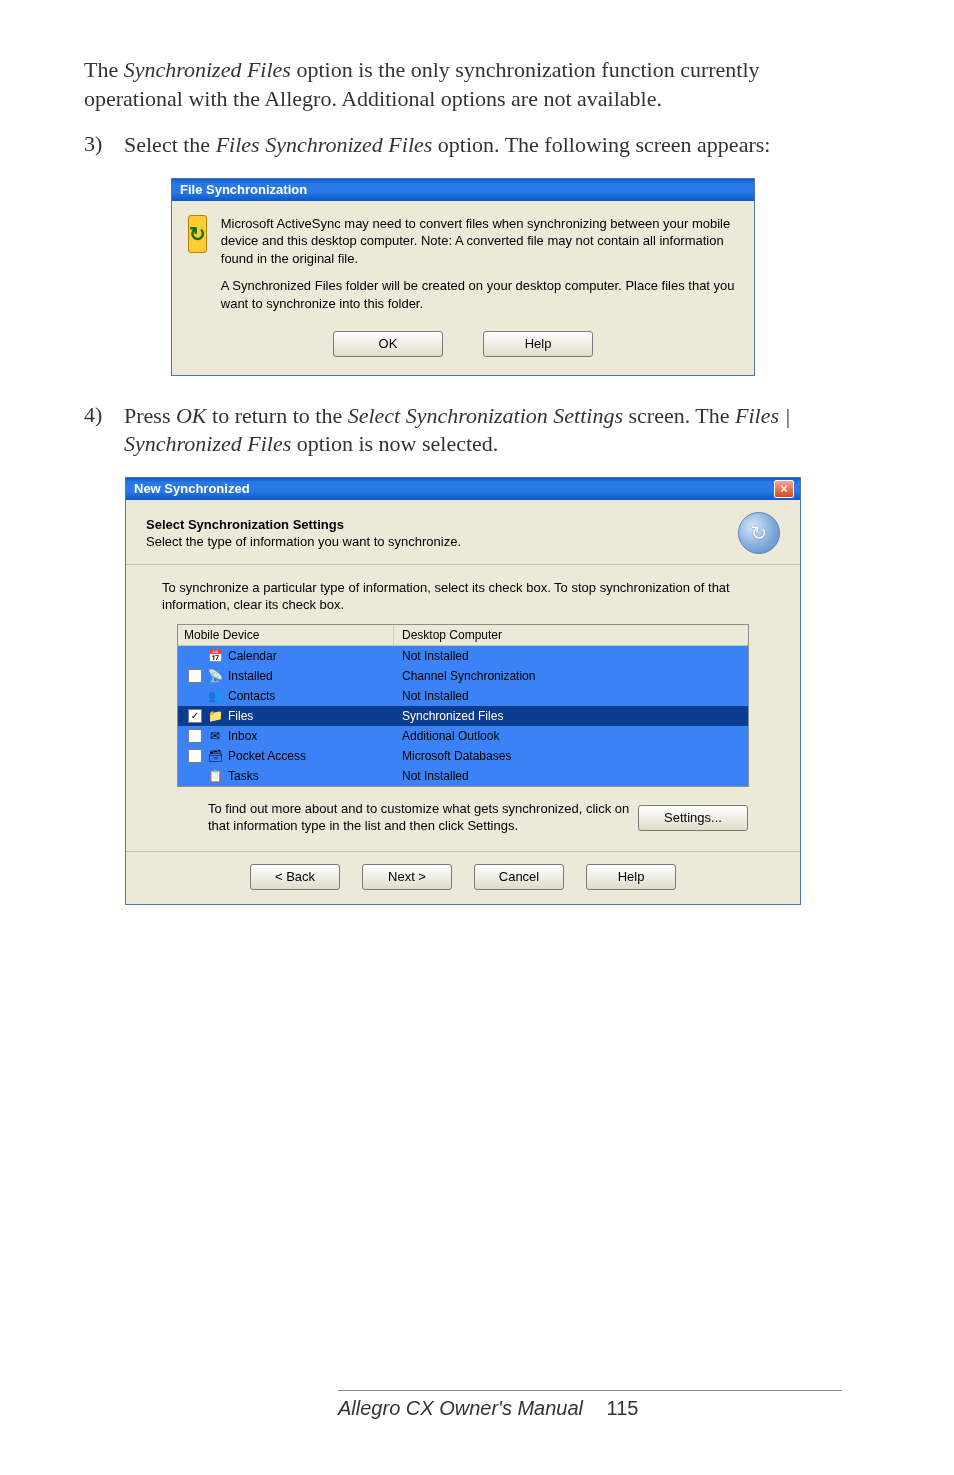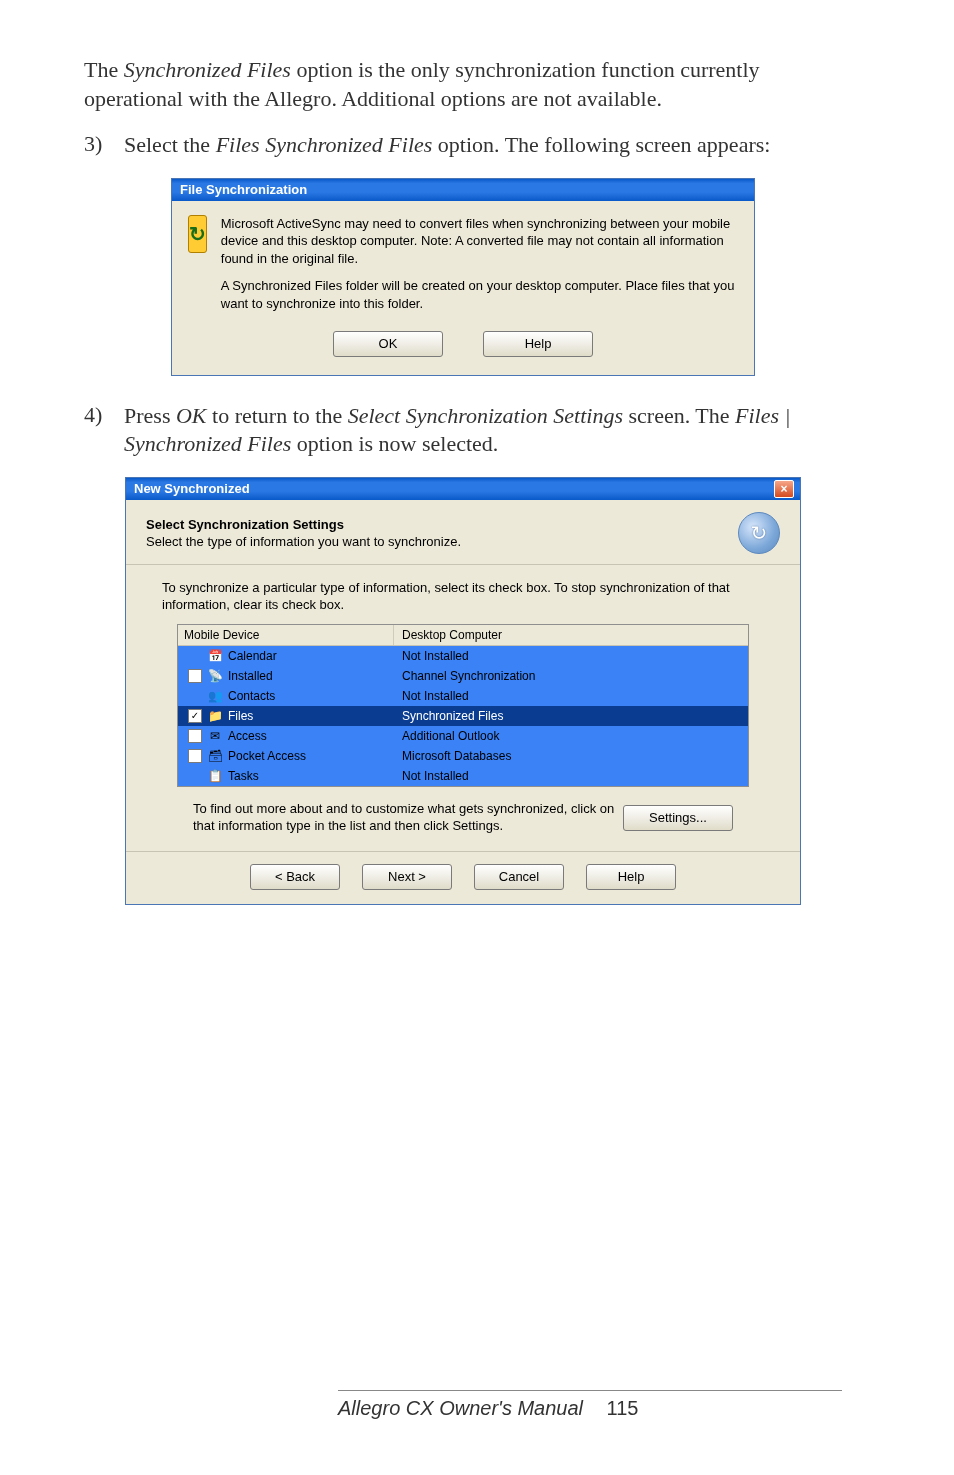--- a/index.html
+++ b/index.html
@@ -198,21 +198,21 @@
   }
   .sel-row {
     background: #0a3d91;
     color: #ffffff;
   }
   .sel-row .chk { background:#fff; color:#000; }
 
   .settings-row {
     display: flex;
     align-items: center;
-    justify-content: center;
+    justify-content: flex-end;
     margin: 14px auto 0 auto;
     width: 570px;
     font-size: 13px;
   }
   .settings-row .txt { max-width: 430px; line-height: 1.3; }
 
   .d2-buttons {
     display: flex;
     justify-content: center;
     gap: 22px;
@@ -331,21 +331,21 @@
                   <span class="chk">✓</span>
                   <span class="mini-icon">📁</span>
                   <span>Files</span>
                 </div>
                 <div class="col2">Synchronized Files</div>
               </div>
               <div class="list-row">
                 <div class="col1">
                   <span class="chk"></span>
                   <span class="mini-icon">✉</span>
-                  <span>Access</span>
+                  <span>Inbox</span>
                 </div>
                 <div class="col2">Additional Outlook</div>
               </div>
               <div class="list-row">
                 <div class="col1">
                   <span class="chk"></span>
                   <span class="mini-icon">🗃</span>
                   <span>Pocket Access</span>
                 </div>
                 <div class="col2">Microsoft Databases</div>

